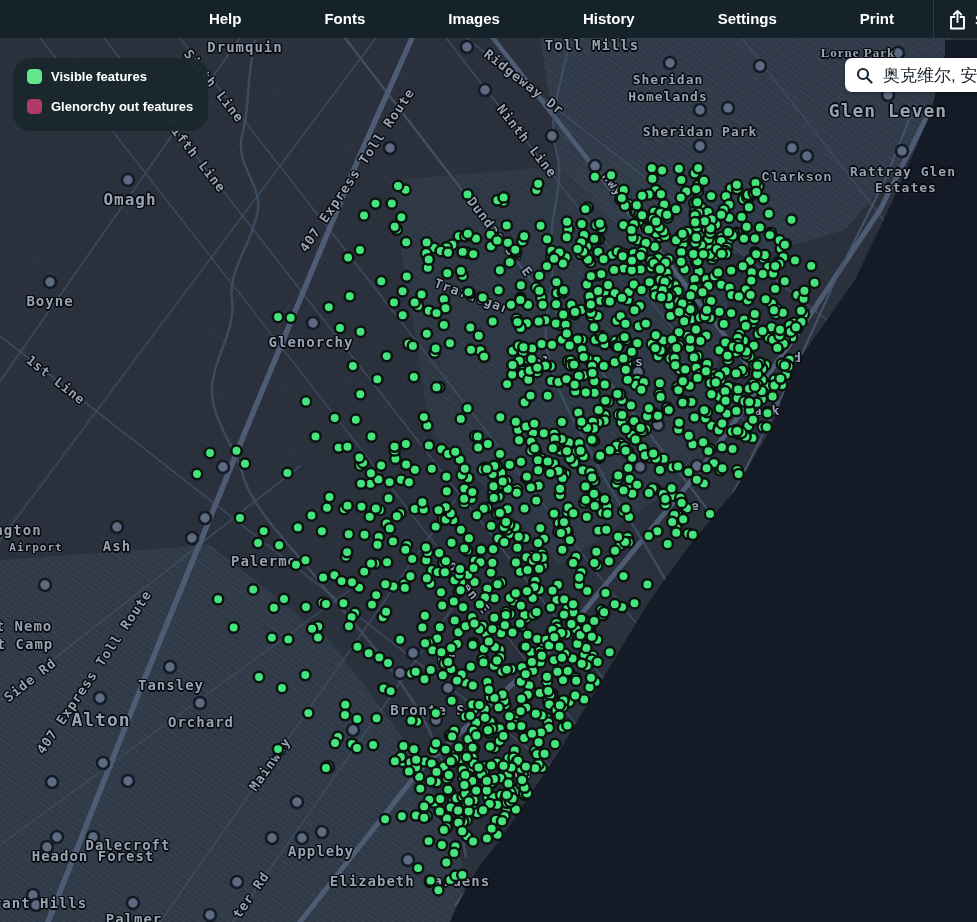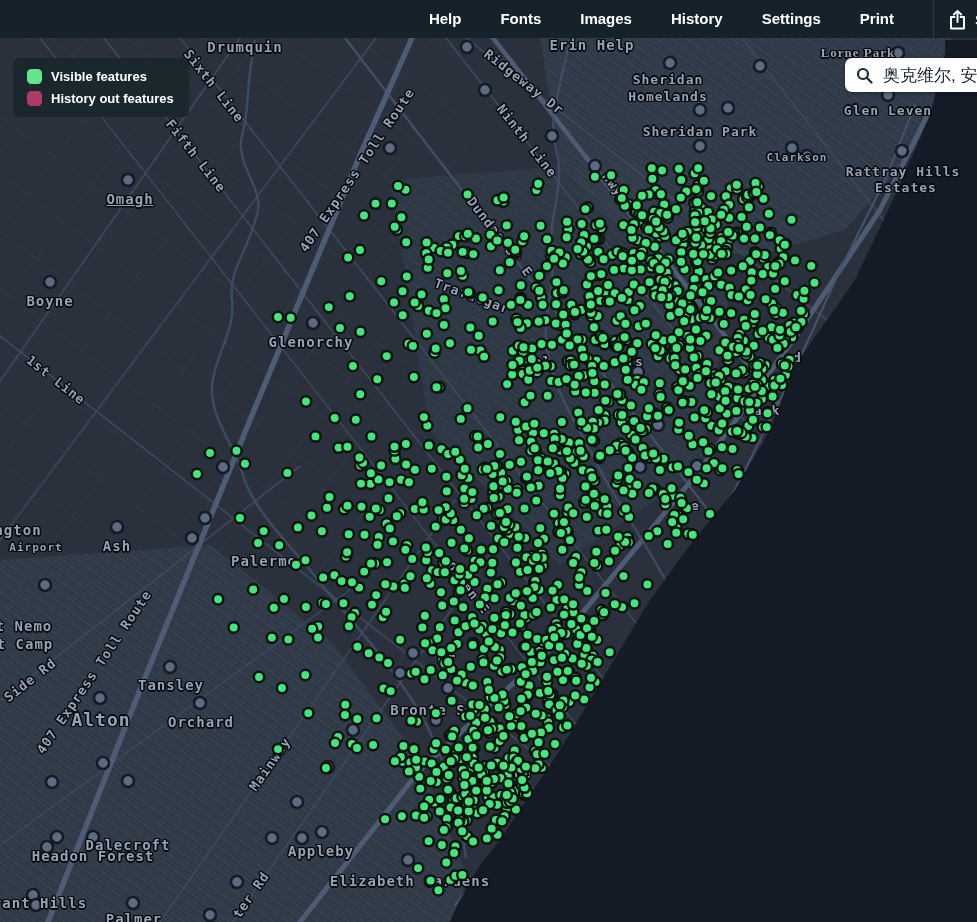--- a/index.html
+++ b/index.html
@@ -16,21 +16,21 @@
   }
   
   #nav{position:absolute;left:0;top:0;width:977px;height:38px;background:#152229;z-index:6;
        display:flex;align-items:center;justify-content:flex-end;}
   .nav-item{color:#fff;font-size:15px;font-weight:bold;line-height:38px;margin-right:39px;cursor:pointer;}
   .nav-divider{width:1px;height:38px;background:#2d3c44;margin-right:14px;}
   #share-btn{display:flex;align-items:center;gap:8px;color:#fff;font-size:15px;font-weight:bold;
        margin-right:-8px;cursor:pointer;}
   
   #legend{position:absolute;left:13px;top:58px;z-index:4;background:rgba(26,40,46,0.96);
-      border-radius:6px;padding:11px 15px 11px 14px;display:flex;flex-direction:column;gap:7px;}
+      border-radius:18px;padding:11px 15px 17px 14px;display:flex;flex-direction:column;gap:15px;}
   .legend-row{display:flex;align-items:center;gap:9px;}
   .legend-swatch{width:15px;height:15px;border-radius:4.5px;flex:0 0 auto;}
   .legend-label{color:#fff;font-size:13px;font-weight:bold;white-space:nowrap;}
   
   #search-box{position:absolute;left:845px;top:58px;width:220px;height:34px;z-index:4;background:#fff;
       border-radius:7px;display:flex;align-items:center;padding-left:11px;box-shadow:0 1px 4px rgba(0,0,0,.4);}
   #search-input{border:none;outline:none;background:transparent;font-size:17px;color:#1a222e;
       font-family:"Liberation Sans",sans-serif;width:170px;margin-left:8px;}
 </style>
 </head>
@@ -138,30 +138,30 @@
         <circle cx="638" cy="372" r="6" fill="#5d6b82" stroke="#151b24" stroke-width="2.6"></circle>
         <circle cx="658" cy="425" r="6" fill="#5d6b82" stroke="#151b24" stroke-width="2.6"></circle>
         <circle cx="640" cy="467" r="6" fill="#5d6b82" stroke="#151b24" stroke-width="2.6"></circle>
         <circle cx="697" cy="466" r="6" fill="#5d6b82" stroke="#151b24" stroke-width="2.6"></circle>
         <circle cx="313" cy="323" r="6" fill="#5d6b82" stroke="#151b24" stroke-width="2.6"></circle>
       </g>
   </svg>
 
   <div id="labels">
       <div class="maplabel" style="left: 245px; top: 47px; font-size: 14px; transform: translate(-50%, -50%) rotate(0deg);">Drumquin</div>
-      <div class="maplabel" style="left: 592px; top: 45px; font-size: 14px; transform: translate(-50%, -50%) rotate(0deg);">Erin Help</div>
+      <div class="maplabel" style="left: 592px; top: 45px; font-size: 14px; transform: translate(-50%, -50%) rotate(0deg);">Toll Mills</div>
       <div class="maplabel" style="left: 668px; top: 79px; font-size: 13px; transform: translate(-50%, -50%) rotate(0deg);">Sheridan</div>
       <div class="maplabel" style="left: 668px; top: 96px; font-size: 13px; transform: translate(-50%, -50%) rotate(0deg); text-align: right;">Homelands</div>
       <div class="maplabel" style="left: 700px; top: 131px; font-size: 13px; transform: translate(-50%, -50%) rotate(0deg);">Sheridan Park</div>
       <div class="maplabel" style="left: 858px; top: 53px; font-size: 13px; transform: translate(-50%, -50%) rotate(0deg); font-family: Liberation Serif, serif;">Lorne Park</div>
-      <div class="maplabel" style="left: 888px; top: 110px; font-size: 13px; transform: translate(-50%, -50%) rotate(0deg);">Glen Leven</div>
-      <div class="maplabel" style="left: 797px; top: 157px; font-size: 11px; transform: translate(-50%, -50%) rotate(0deg);">Clarkson</div>
-      <div class="maplabel" style="left: 903px; top: 171px; font-size: 13px; transform: translate(-50%, -50%) rotate(0deg);">Rattray Hills</div>
+      <div class="maplabel" style="left: 888px; top: 110px; font-size: 18px; transform: translate(-50%, -50%) rotate(0deg);">Glen Leven</div>
+      <div class="maplabel" style="left: 797px; top: 177px; font-size: 13px; transform: translate(-50%, -50%) rotate(0deg); font-family: Liberation Mono, monospace;">Clarkson</div>
+      <div class="maplabel" style="left: 903px; top: 171px; font-size: 13px; transform: translate(-50%, -50%) rotate(0deg);">Rattray Glen</div>
       <div class="maplabel" style="left: 906px; top: 187px; font-size: 13px; transform: translate(-50%, -50%) rotate(0deg);">Estates</div>
-      <div class="maplabel" style="left: 130px; top: 199px; font-size: 14px; transform: translate(-50%, -50%) rotate(0deg); text-decoration: underline;">Omagh</div>
+      <div class="maplabel" style="left: 130px; top: 199px; font-size: 16px; transform: translate(-50%, -50%) rotate(0deg);">Omagh</div>
       <div class="maplabel" style="left: 214px; top: 86px; font-size: 13px; transform: translate(-50%, -50%) rotate(52deg);">Sixth Line</div>
       <div class="maplabel" style="left: 196px; top: 156px; font-size: 13px; transform: translate(-50%, -50%) rotate(52deg);">Fifth Line</div>
       <div class="maplabel" style="left: 527px; top: 141px; font-size: 13px; transform: translate(-50%, -50%) rotate(52deg);">Ninth Line</div>
       <div class="maplabel" style="left: 524px; top: 82px; font-size: 13px; transform: translate(-50%, -50%) rotate(38deg);">Ridgeway Dr</div>
       <div class="maplabel" style="left: 624px; top: 198px; font-size: 13px; transform: translate(-50%, -50%) rotate(52deg);">Hwy 403</div>
       <div class="maplabel" style="left: 500px; top: 237px; font-size: 13px; transform: translate(-50%, -50%) rotate(52deg);">Dundas St E</div>
       <div class="maplabel" style="left: 468px; top: 588px; font-size: 13px; transform: translate(-50%, -50%) rotate(52deg);">Queen E</div>
       <div class="maplabel" style="left: 357px; top: 170px; font-size: 13px; transform: translate(-50%, -50%) rotate(-56deg);">407 Express Toll Route</div>
       <div class="maplabel" style="left: 94px; top: 672px; font-size: 13px; transform: translate(-50%, -50%) rotate(-56deg);">407 Express Toll Route</div>
       <div class="maplabel" style="left: 50px; top: 301px; font-size: 14px; transform: translate(-50%, -50%) rotate(0deg);">Boyne</div>
@@ -1730,34 +1730,34 @@
     </svg>
 </div>
 
 <div id="legend">
     <div class="legend-row">
       <span class="legend-swatch" style="background: rgb(98, 229, 141);"></span>
       <span class="legend-label">Visible features</span>
     </div>
     <div class="legend-row">
       <span class="legend-swatch" style="background: rgb(178, 58, 103);"></span>
-      <span class="legend-label">History out features</span>
+      <span class="legend-label">Glenorchy out features</span>
     </div>
   </div>
 
 <div id="search-box">
   <svg width="17" height="17" viewBox="0 0 17 17">
     <circle cx="7" cy="7" r="5" fill="none" stroke="#1c2a38" stroke-width="2.2"></circle>
     <line x1="10.8" y1="10.8" x2="15.5" y2="15.5" stroke="#1c2a38" stroke-width="2.2" stroke-linecap="round"></line>
   </svg>
   <input id="search-input" type="text" value="奥克维尔, 安" style="">
 </div>
 
 <div id="nav">
-  <div id="nav-items" style="display:flex;">
+  <div id="nav-items" style="display:flex;gap:44px;">
       <div class="nav-item">Help</div>
       <div class="nav-item">Fonts</div>
       <div class="nav-item">Images</div>
       <div class="nav-item">History</div>
       <div class="nav-item">Settings</div>
       <div class="nav-item">Print</div>
     </div>
   <div class="nav-divider"></div>
   <div id="share-btn">
     <svg width="19" height="21" viewBox="0 0 19 21">

